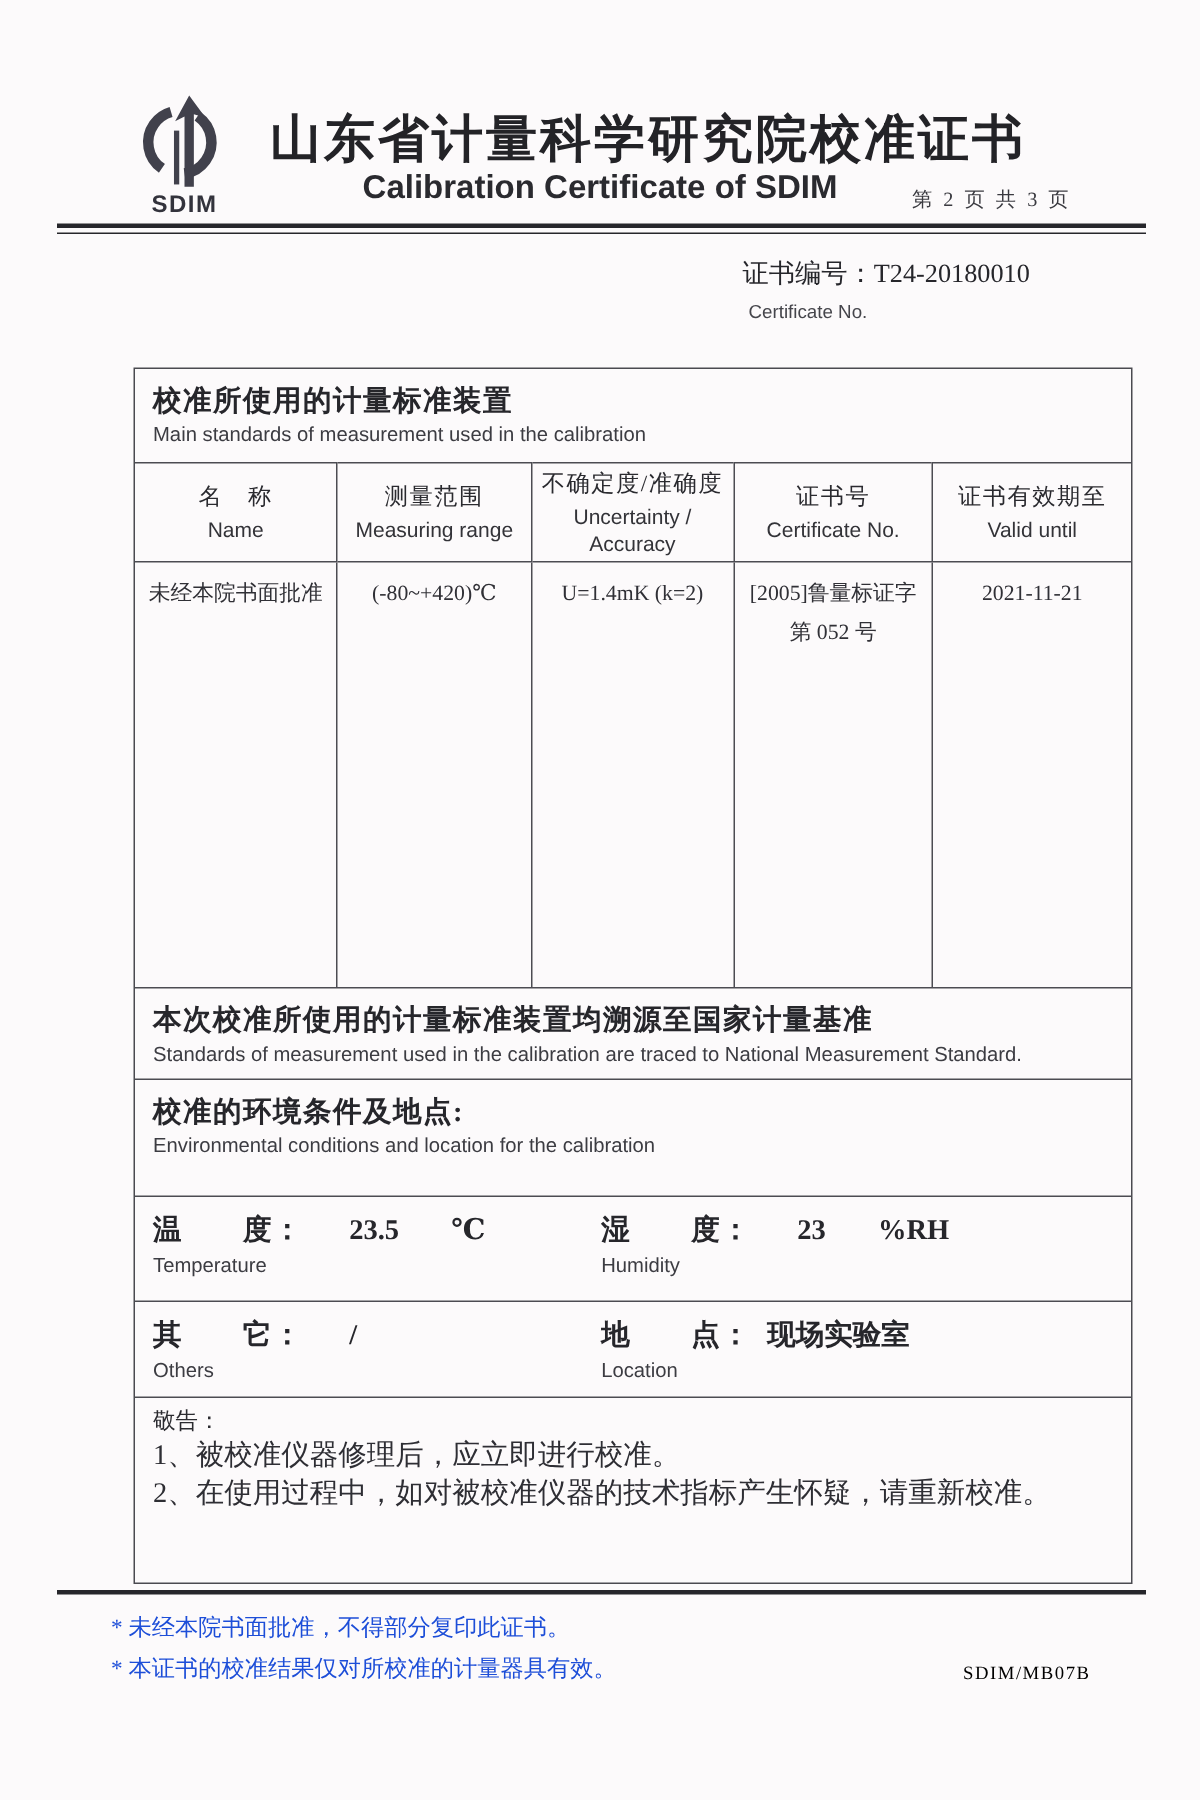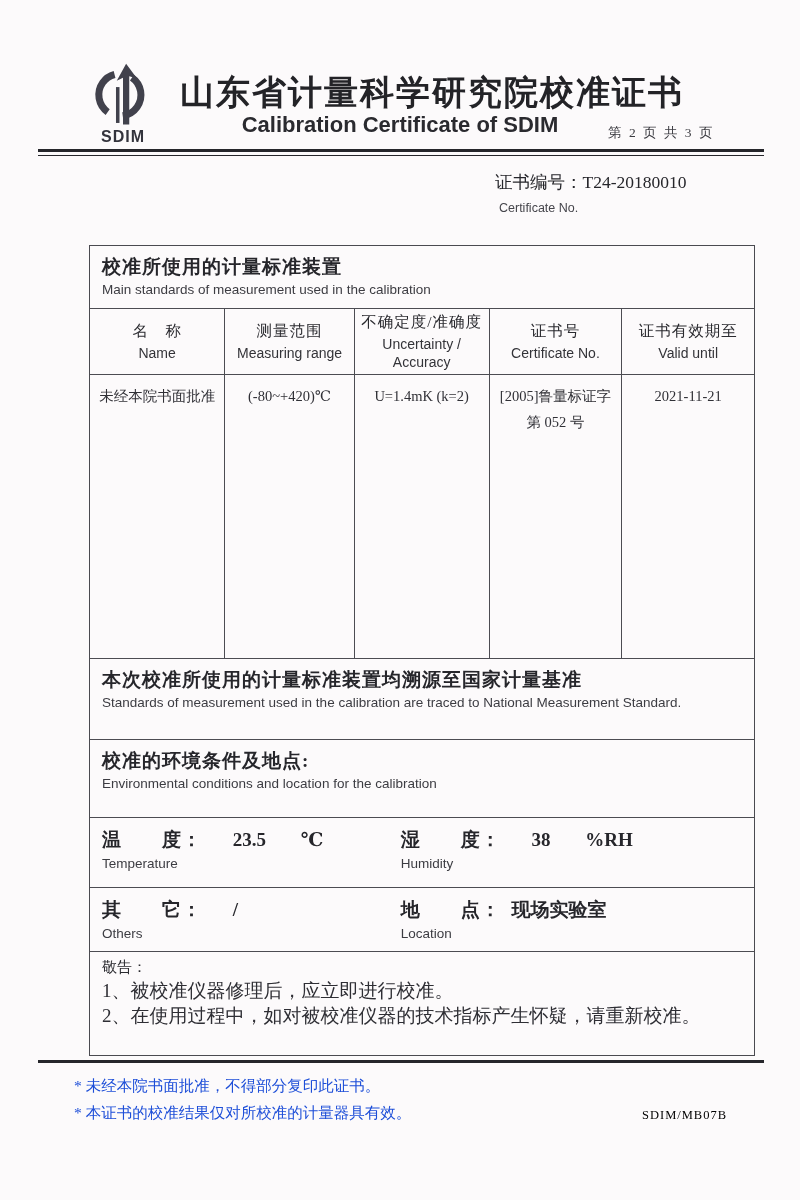--- a/index.html
+++ b/index.html
@@ -55,21 +55,21 @@
     position:absolute; left:65px; top:245px; width:666px; height:811px;
     border:1.5px solid #4a4a50;
     display:flex; flex-direction:column;margin-left:24px;
   }
   .main-box > * + * { border-top:1px solid #4c4c52; }
 
   .sec-head { padding:8px 12px 0 12px; }
   .sec-head .cn { font-size:19px; font-weight:600; color:#26262b; letter-spacing:1px; }
   .sec-head .en { font-family:"Liberation Sans","DejaVu Sans",sans-serif; font-size:13.5px; color:#3c3c42; margin-top:2px; }
   .sec1 { height:62px; }
-  .sec-trace { height:81px; }
+  .sec-trace { height:61px; }
   .sec-env { height:78px; }
 
   
   table.std { width:100%; height:349px; border-collapse:collapse; table-layout:fixed; }
   table.std th, table.std td {
     border-left:1px solid #4c4c52; text-align:center; font-weight:normal; padding:2px 4px;
   }
   table.std th:first-child, table.std td:first-child { border-left:none; }
   table.std thead th { height:66px; border-bottom:1px solid #4c4c52; }
   table.std tbody td { height:283px; vertical-align:top; padding-top:8px; }
@@ -201,21 +201,21 @@
         <div class="cond-line">
           <span class="cond-label">温　　度：</span>
           <span class="cond-value">23.5</span>
           <span class="cond-unit">℃</span>
         </div>
         <div class="cond-en">Temperature</div>
       </div>
       <div class="cond-cell right">
         <div class="cond-line">
           <span class="cond-label">湿　　度：</span>
-          <span class="cond-value">38</span>
+          <span class="cond-value">23</span>
           <span class="cond-unit">%RH</span>
         </div>
         <div class="cond-en">Humidity</div>
       </div>
     </div>
 
     <div class="cond-row r2">
       <div class="cond-cell left">
         <div class="cond-line">
           <span class="cond-label">其　　它：</span>

